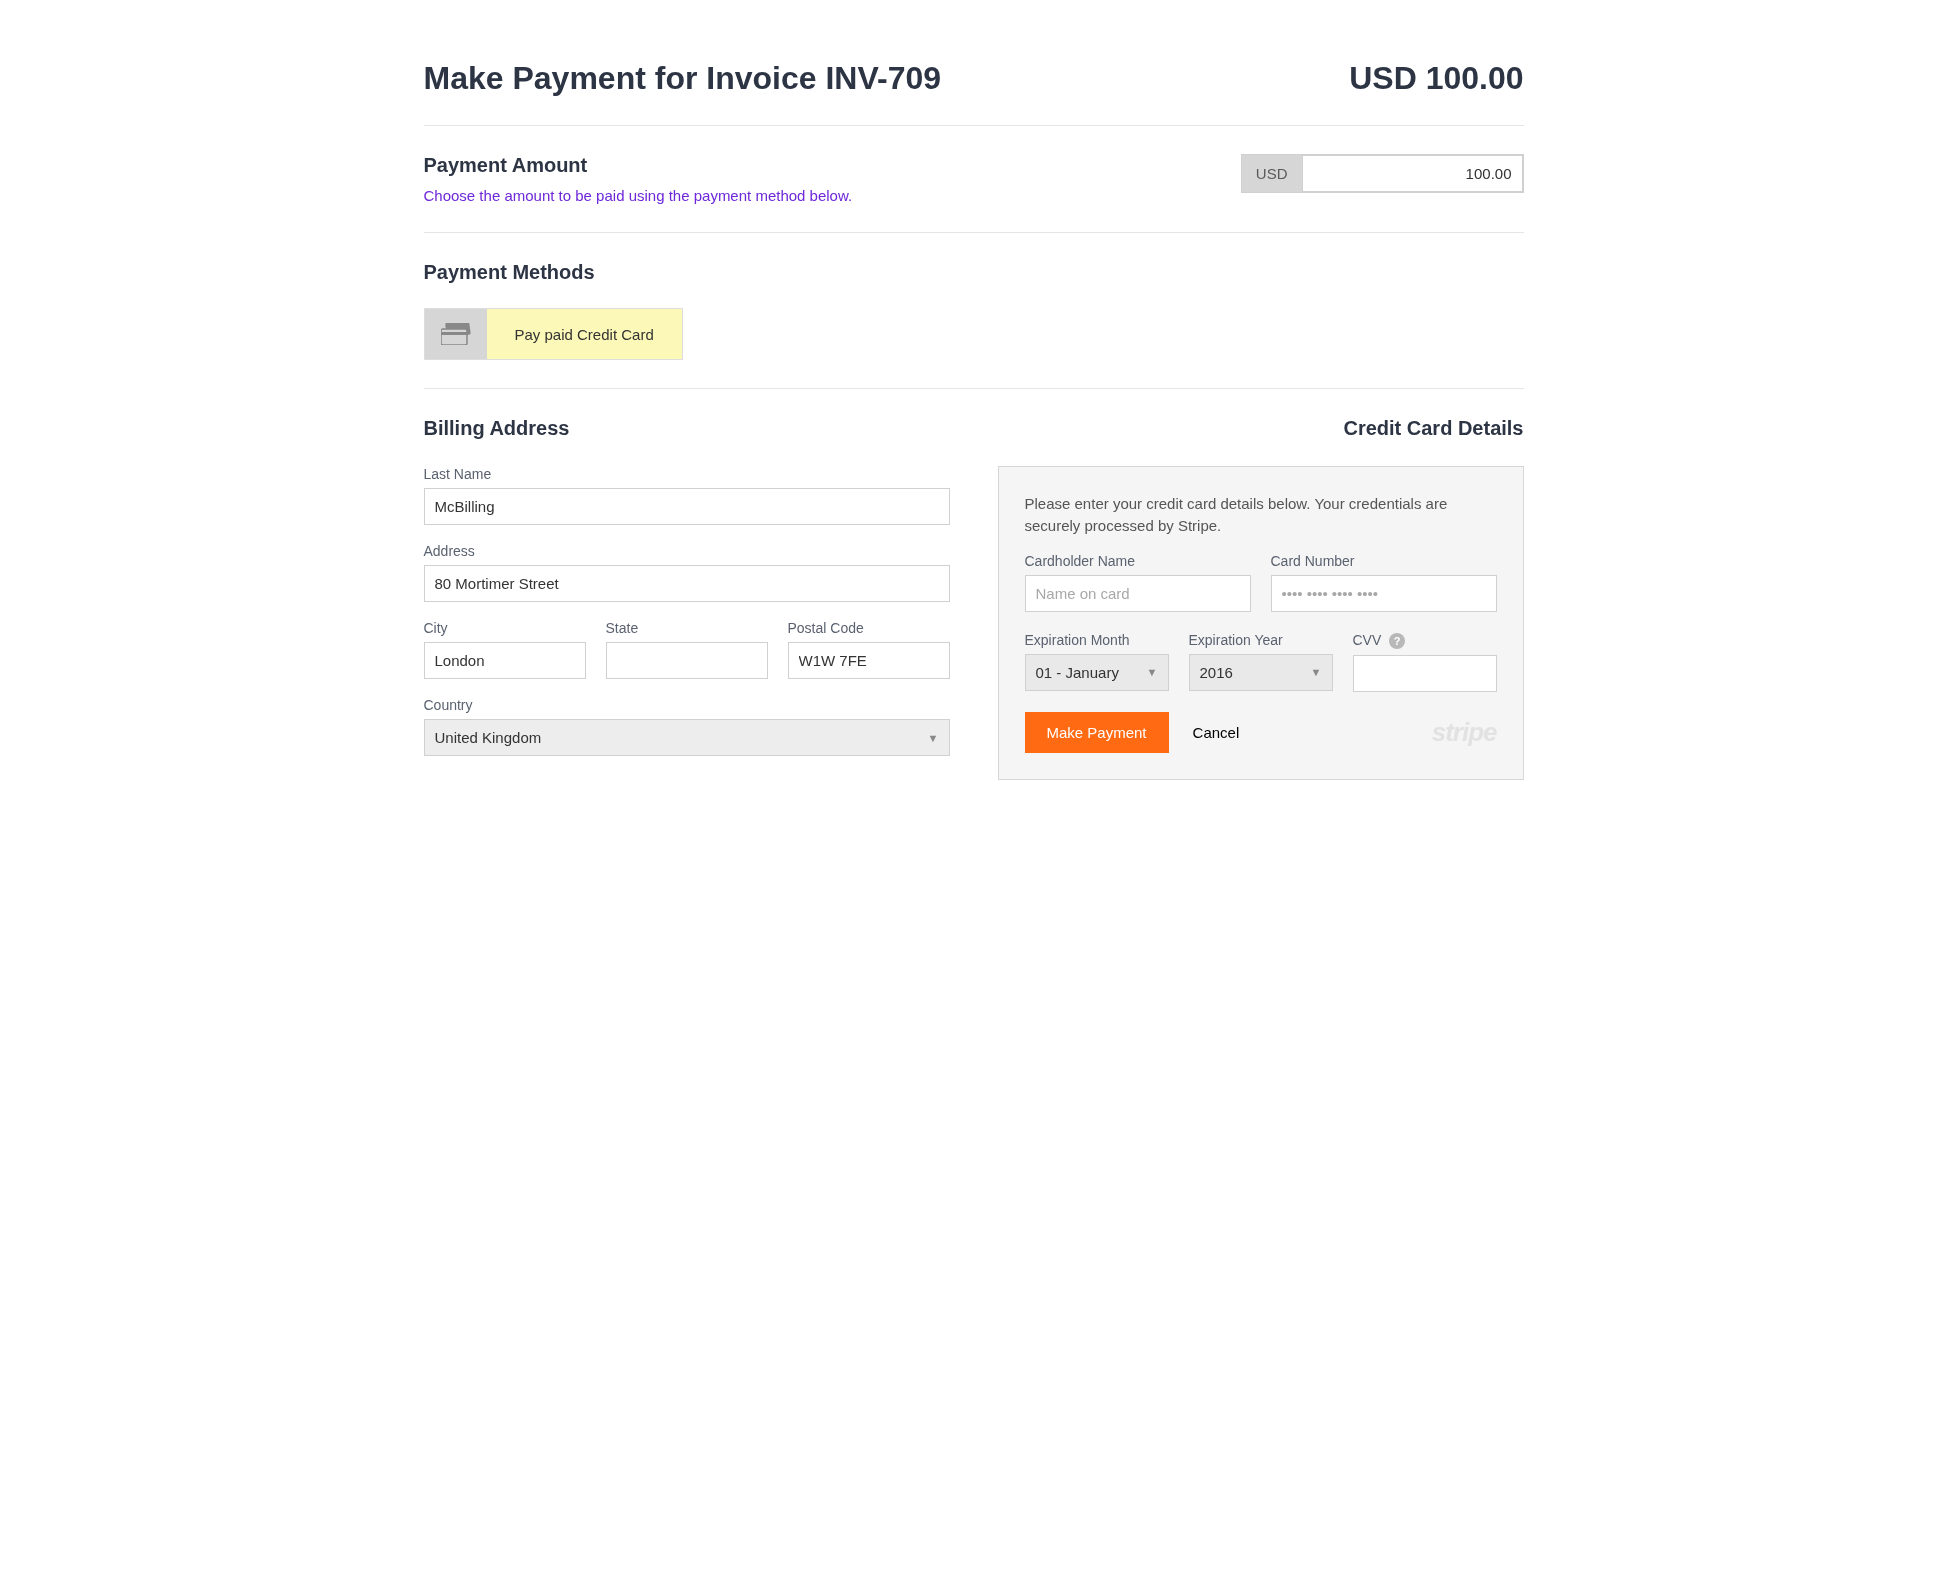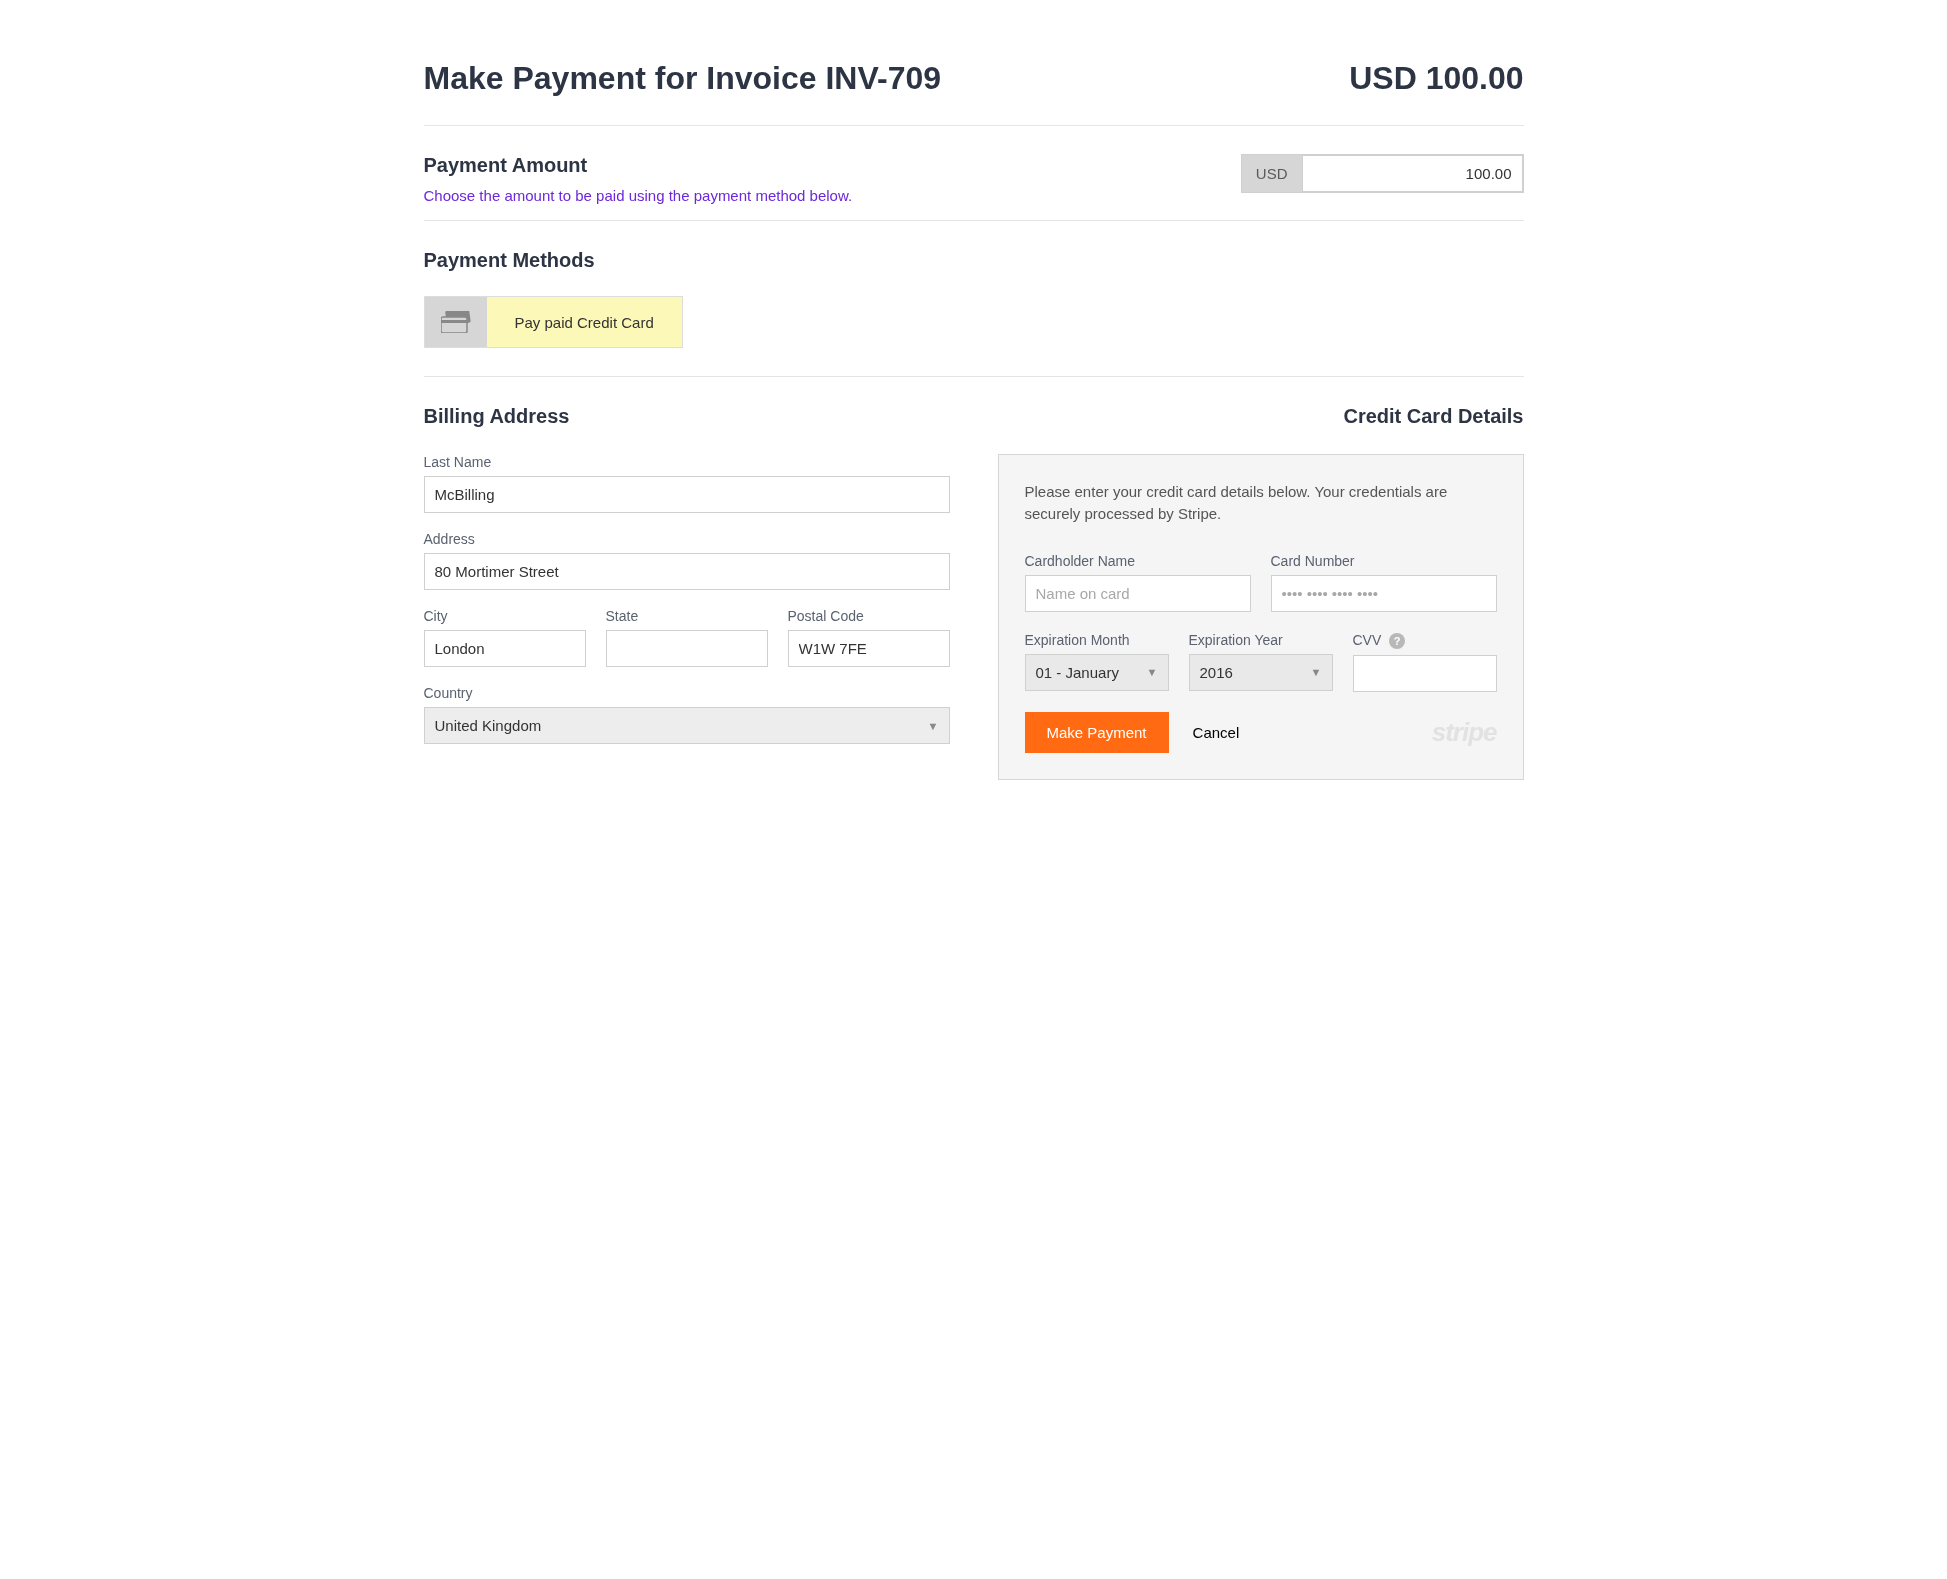--- a/index.html
+++ b/index.html
@@ -19,21 +19,21 @@
   margin-bottom: 28px;
   gap: 42px;
 }
 .header h1 { font-size: 32px; font-weight: 700; color: #2d3544; }
 .header .amount { font-size: 32px; font-weight: 700; color: #2d3544; }
 .section { margin-bottom: 28px; }
 .section-row {
   display: flex;
   justify-content: space-between;
   align-items: flex-start;
-  padding-bottom: 16px;
+  padding-bottom: 28px;
   border-bottom: 1px solid #e5e5e5;
 }
 .section h2 { font-size: 20px; font-weight: 700; color: #2d3544; margin-bottom: 10px; }
 .section p.desc { font-size: 15px; color: #6d28d9; }
 .amount-input-wrap {
   display: flex;
   border: 1px solid #d0d0d0;
 }
 .currency-badge {
   background: #d6d6d6;
@@ -106,21 +106,21 @@
   justify-content: space-between;
   align-items: center;
   cursor: pointer;
 }
 .select .chev { color: #888; font-size: 11px; }
 .card-panel {
   border: 1px solid #d6d6d6;
   background: #f5f5f5;
   padding: 26px;
 }
-.card-panel p.hint { font-size: 15px; color: #555; line-height: 1.45; margin-bottom: 28px; }
+.card-panel p.hint { font-size: 15px; color: #555; line-height: 1.45; margin-bottom: 16px; }
 .card-panel input[type=text] { background: #fff; }
 .card-panel .select { background: #e9e9e9; }
 .card-panel .row { margin-bottom: 20px; }
 .btn-row {
   display: flex;
   align-items: center;
   gap: 24px;
   margin-top: 8px;
 }
 .btn-primary {

